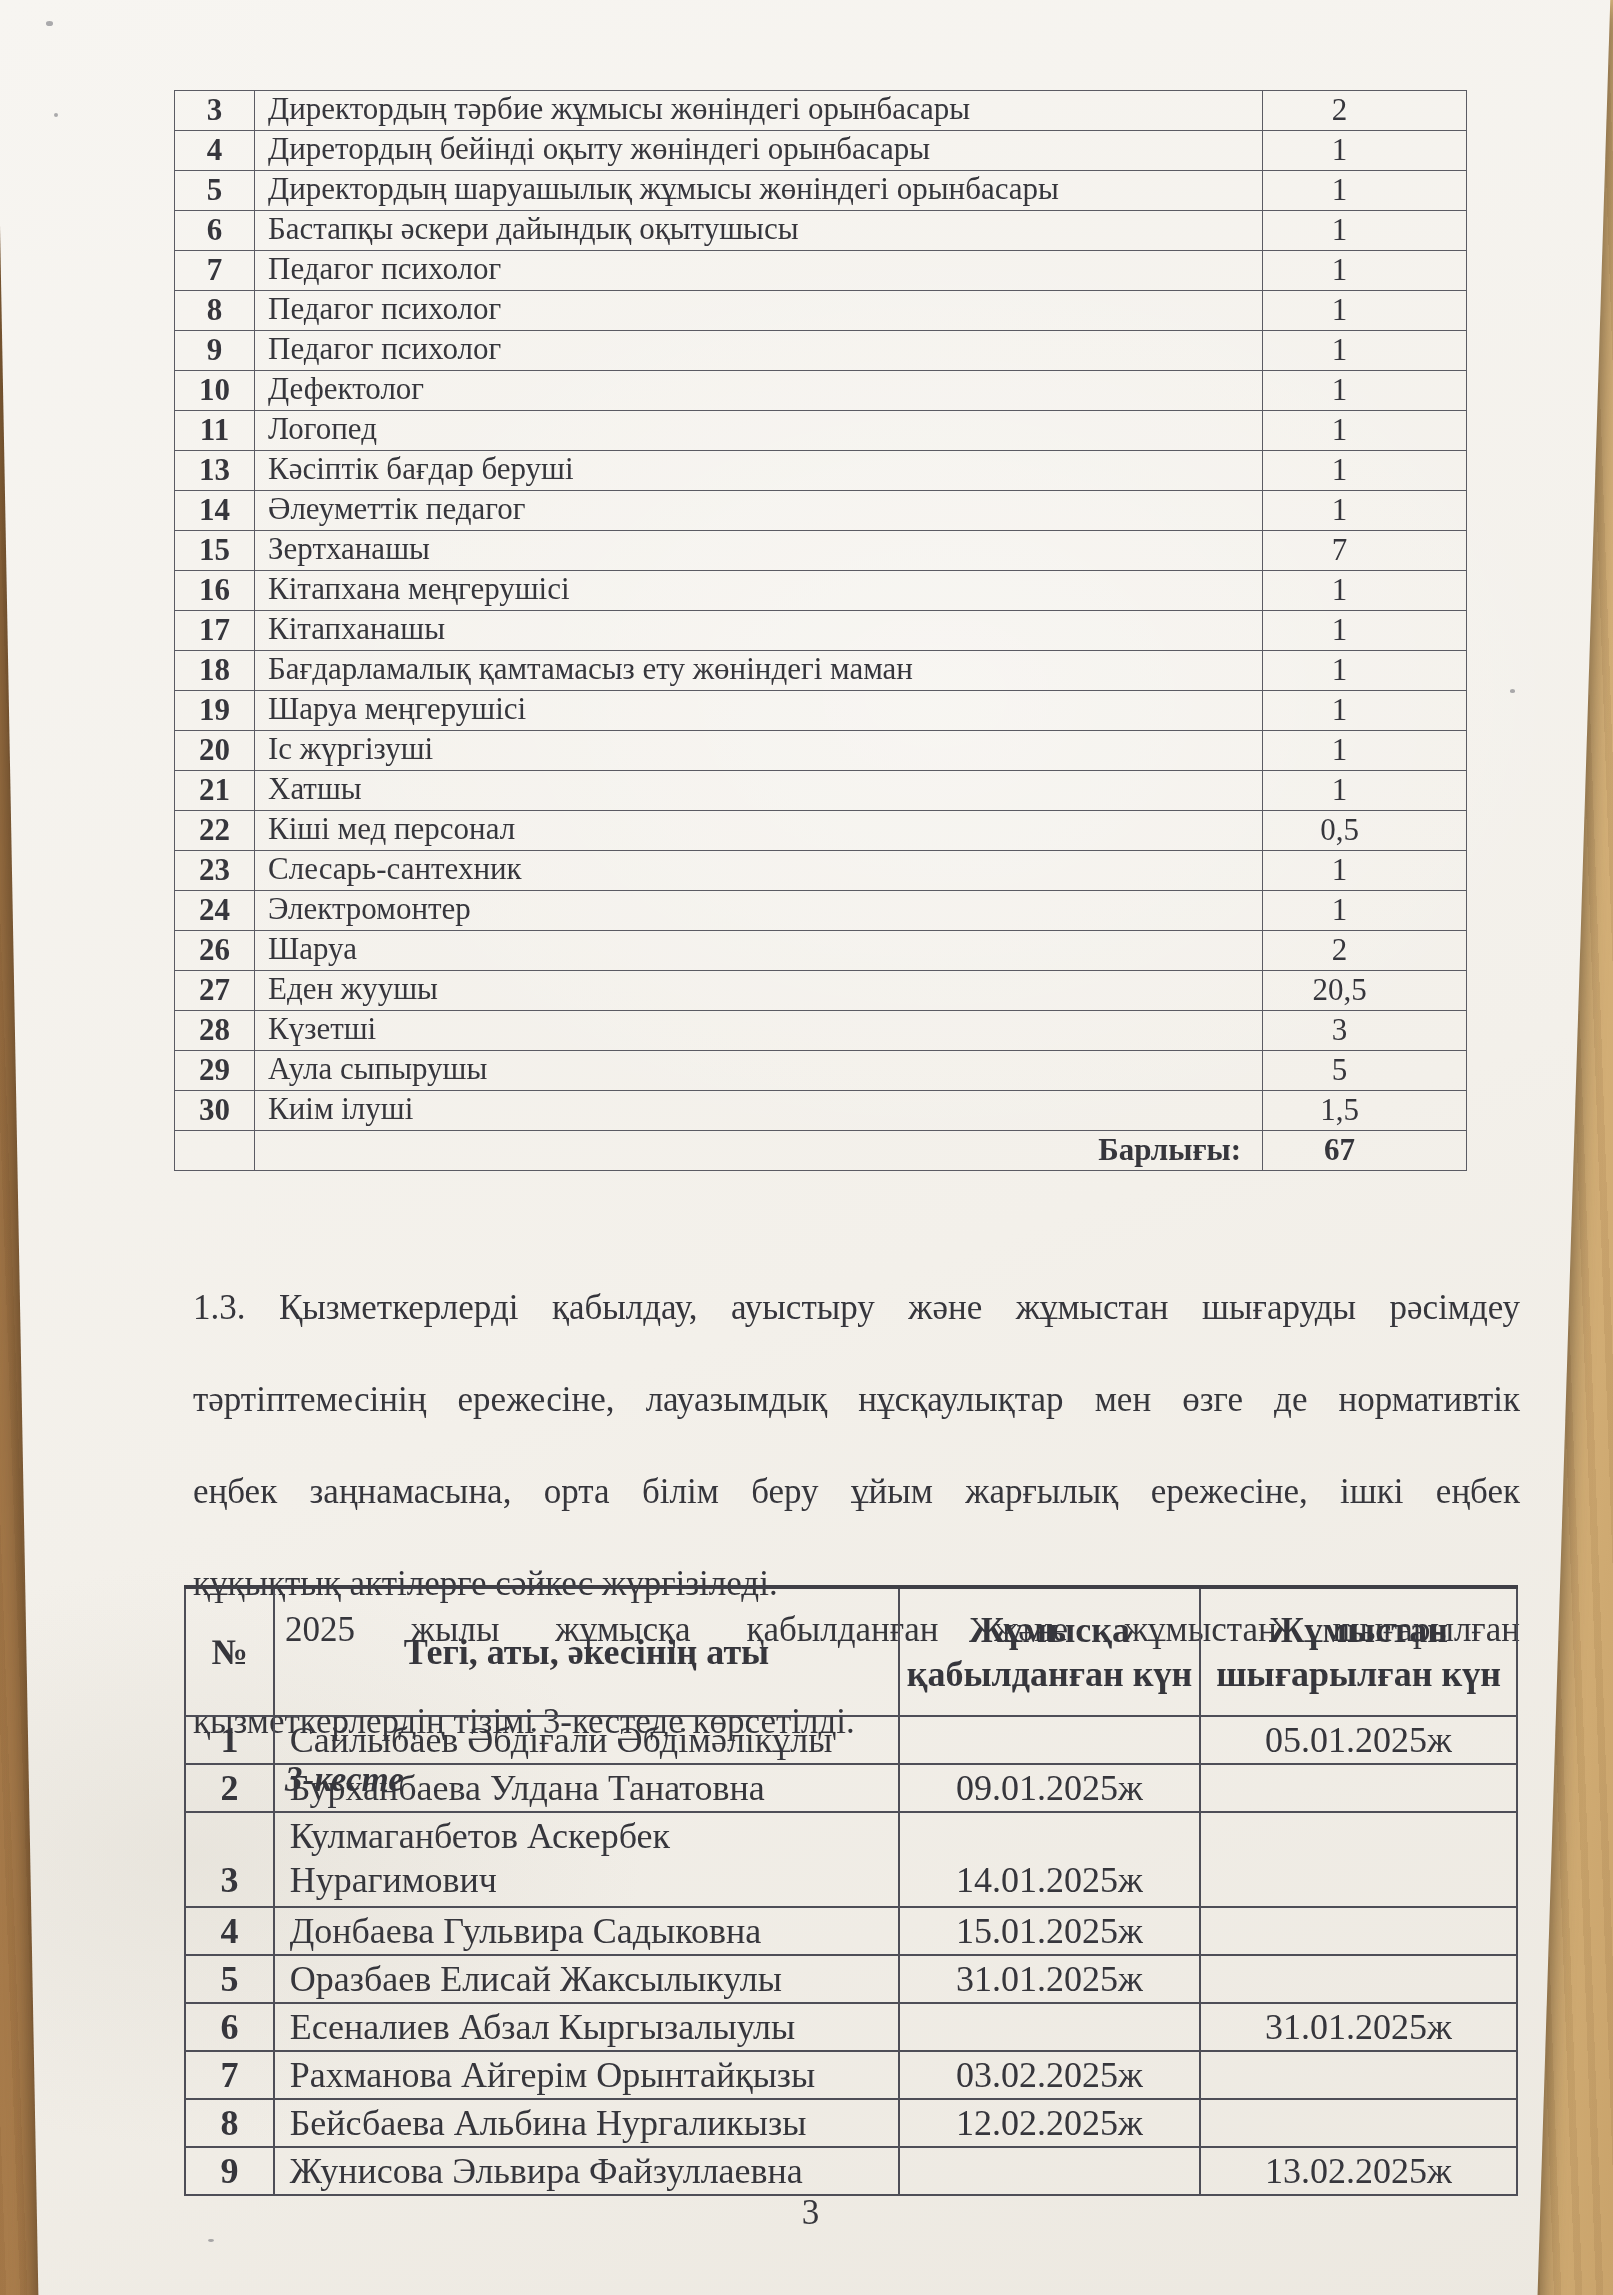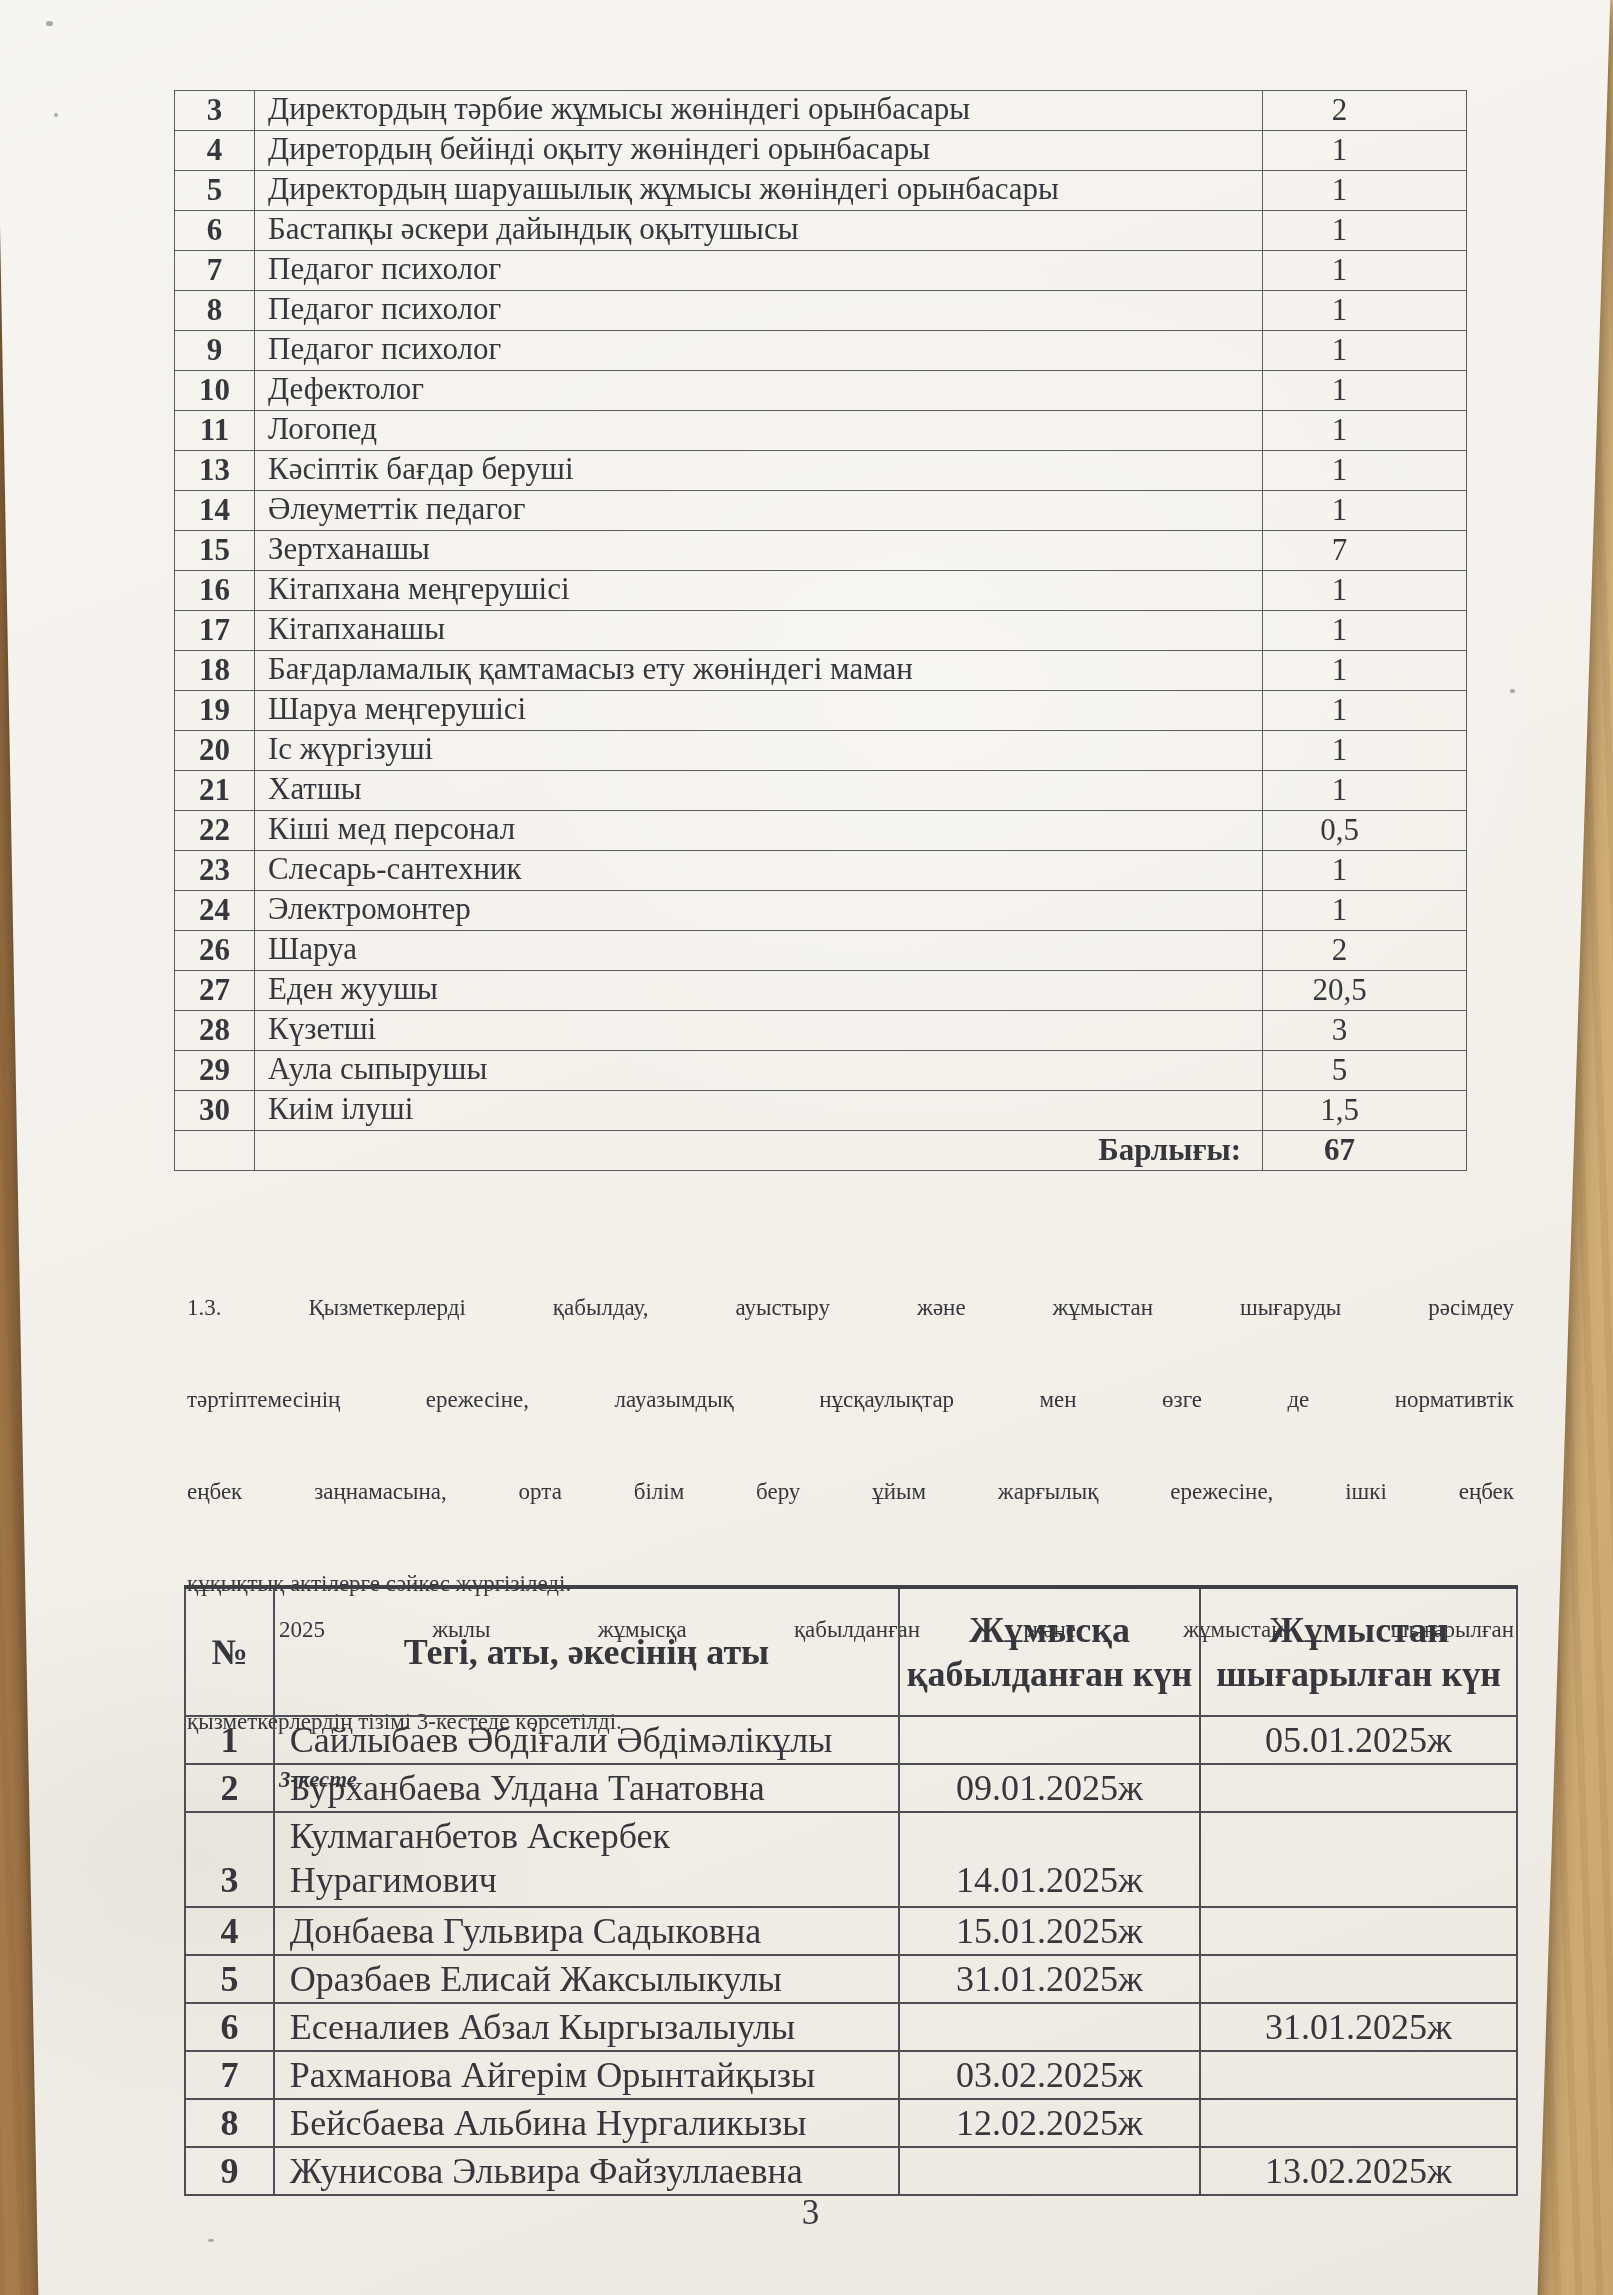--- a/index.html
+++ b/index.html
@@ -26,21 +26,21 @@
   .t1{position:absolute;left:174px;top:90px;width:1292px;font-size:31px;line-height:1.05;}
   .t1 td{border:1.8px solid #5b5b63;vertical-align:middle;overflow:hidden;}
   .t1 tr{height:40px;}
   .t1 .c-num{text-align:center;font-weight:bold;}
   .t1 .c-pos{text-align:left;padding:0 13.8px 2.8px 13px;}
   .t1 .c-cnt{text-align:center;padding-right:51px;}
   .t1 .total-label{text-align:right;font-weight:bold;padding-right:21px;}
   .t1 .total-val{text-align:center;font-weight:bold;padding-right:51px;}
 
   
-  .textblock{position:absolute;left:187px;top:1285px;width:1327px;font-size:23px;line-height:46px;}
+  .textblock{position:absolute;left:193px;top:1285px;width:1327px;font-size:35px;line-height:46px;}
   .jline{text-align:justify;white-space:normal;}
   .jline::after{content:"";display:inline-block;width:100%;height:0;}
   .jlast{text-align:left;}
   .indent{text-indent:92px;}
   .tbl-label{padding-left:92px;font-weight:bold;font-style:italic;margin-top:12px;}
 
   
   .t2{position:absolute;left:184px;top:1585px;width:1331px;font-size:36px;line-height:44px;}
   .t2 td,.t2 th{border:2.3px solid #4e4e57;vertical-align:middle;overflow:hidden;}
   .t2{border-top:4.6px solid #3f3f46;}

